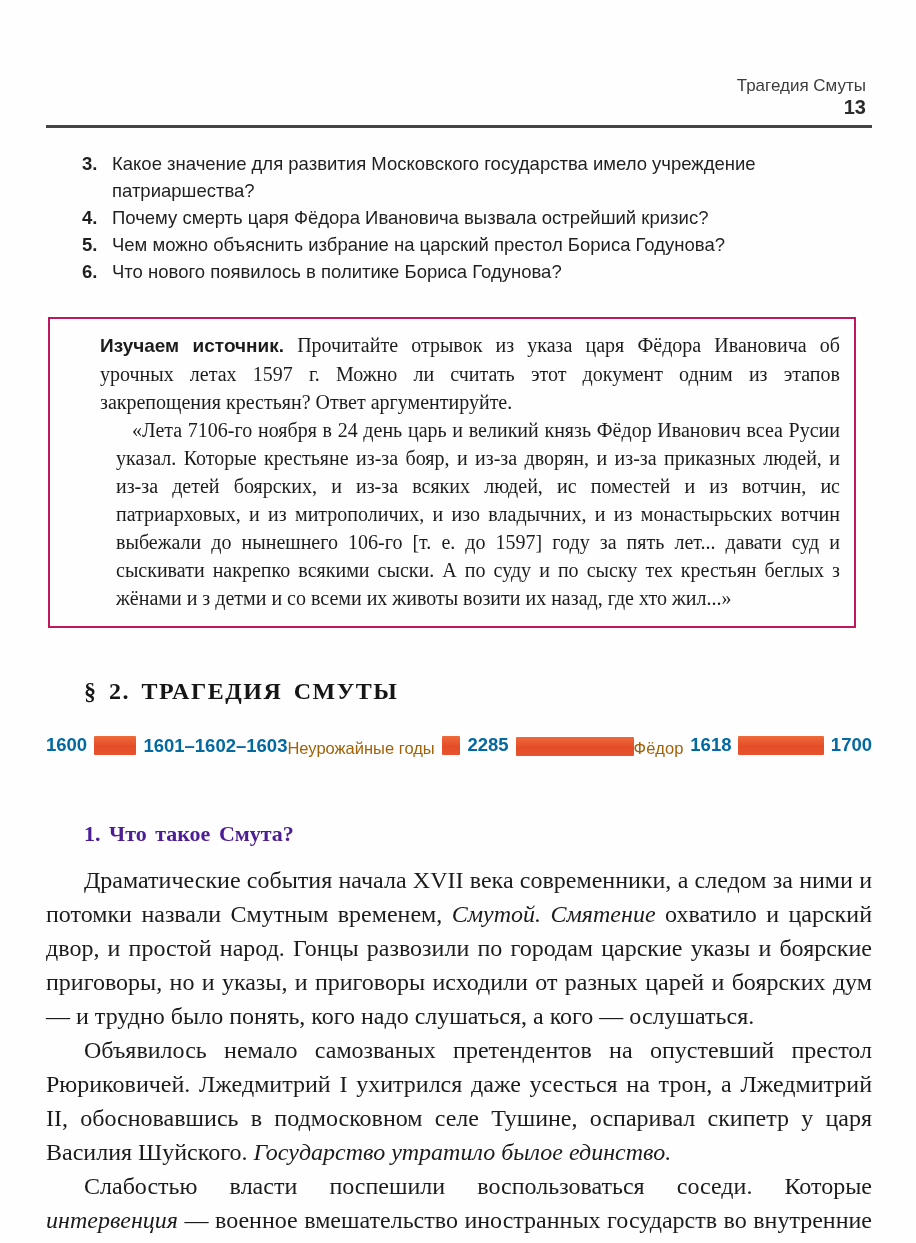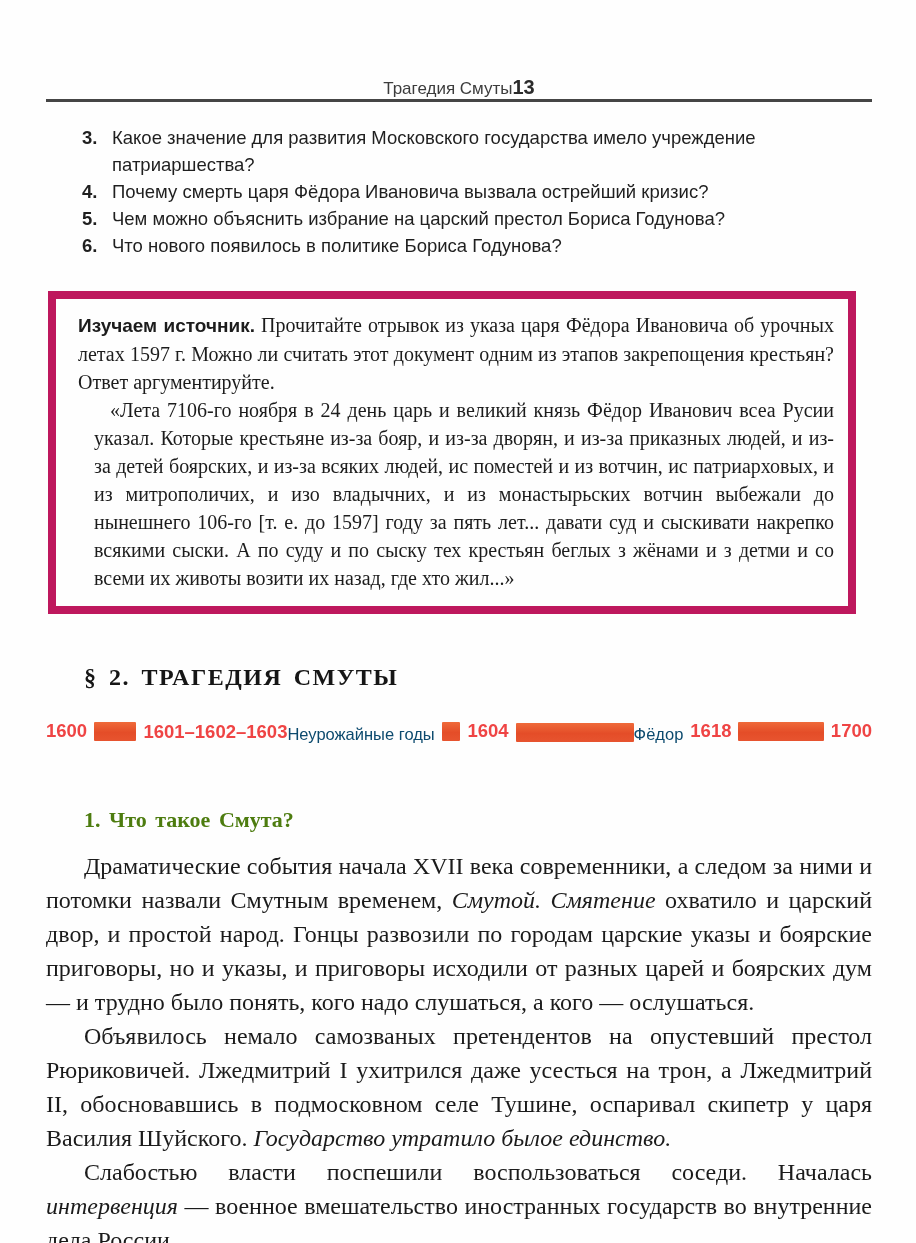--- a/index.html
+++ b/index.html
@@ -12,50 +12,51 @@
     box-sizing: border-box;
     padding: 76px 44px 0 46px;
     overflow: hidden;
     color: #1c1c1c;
     font-family: "Liberation Serif", serif;
   }
 
   
   .running-head {
     display: flex;
-    justify-content: center;
+    justify-content: flex-end;
     align-items: flex-end;
     font-family: "Liberation Sans", sans-serif;
     font-size: 17px;
     color: #3c3c3c;
     border-bottom: 3px solid #454545;
-    padding: 0 6px 0 6px;
+    padding: 0 6px 6px 6px;
+    flex-direction: column;
   }
   .running-head .pagenum { font-weight: bold; font-size: 20px; color: #2b2b2b; }
 
   
   .questions {
     list-style: none;
     margin: 22px 0 0 0;
     padding: 0 0 0 36px;
     font-family: "Liberation Sans", sans-serif;
     font-size: 18.5px;
     line-height: 27px;
     color: #1f1f1f;
   }
   .questions .q { display: flex; align-items: flex-start; }
   .questions .qnum { font-weight: bold; width: 30px; flex: 0 0 30px; }
   .questions .qtext { flex: 1; padding-right: 4px; }
 
   
   .source-box {
     margin: 32px 16px 0 2px;
-    border: 8px solid #be185d;
+    border: 2px solid #be185d;
     box-sizing: border-box;
-    padding: 12px 14px 14px 22px;
+    padding: 12px 14px 14px 50px;
     font-size: 20px;
     line-height: 28px;
   }
   .box-intro { margin: 0; text-align: justify; }
   .box-intro b { font-family: "Liberation Sans", sans-serif; font-size: 19px; }
   .box-quote {
     margin: 0 0 0 16px;
     text-indent: 16px;
     text-align: justify;
   }
@@ -80,51 +81,51 @@
     margin: 30px 0 0 0;
     height: 50px;
     display: flex;
     align-items: flex-start;
     gap: 7px;
     font-family: "Liberation Sans", sans-serif;
   }
   .tl-year {
     font-size: 18.5px;
     font-weight: bold;
-    color: #ef4444;
+    color: #0369a1;
     line-height: 20px;
     white-space: nowrap;
   }
   .tl-bar {
     height: 19px;
     margin-top: 1px;
     border-radius: 1px;
     background: linear-gradient(180deg, #ef6a3a 0%, #e44d28 55%, #e7542f 100%);
   }
   .tl-bar-1 { width: 90px; }
   .tl-bar-2 { width: 40px; }
   .tl-bar-3 { width: 118px; }
   .tl-bar-4 { width: 182px; }
   .tl-group { position: relative; display: flex; flex-direction: row; align-items: center; }
   .tl-sub {
     font-size: 16.5px;
     font-weight: normal;
-    color: #0c4a6e;
+    color: #a16207;
     white-space: nowrap;
     margin-top: 4px;
     line-height: 18px;
   }
 
   
   .subsection-title {
     margin: 36px 0 0 38px;
     font-size: 22px;
     font-weight: bold;
     word-spacing: 3px;
-    color: #4d7c0f;
+    color: #4c1d95;
   }
   .body-text { margin-top: 16px; }
   .body-text .para {
     margin: 0;
     font-size: 24px;
     line-height: 34px;
     text-align: justify;
     text-indent: 38px;
     color: #1b1b1b;
   }
@@ -173,34 +174,34 @@
   <h1 class="section-title">§ 2. ТРАГЕДИЯ СМУТЫ</h1>
 
   <div class="timeline">
     <span class="tl-year">1600</span>
     <span class="tl-bar tl-bar-1"></span>
     <span class="tl-group">
       <span class="tl-year">1601–1602–1603</span>
       <span class="tl-sub">Неурожайные годы</span>
     </span>
     <span class="tl-bar tl-bar-2"></span>
-    <span class="tl-year">1604</span>
+    <span class="tl-year">2285</span>
     <span class="tl-group">
       <span class="tl-bar tl-bar-3"></span>
       <span class="tl-sub">Фёдор</span>
     </span>
     <span class="tl-year">1618</span>
     <span class="tl-bar tl-bar-4"></span>
     <span class="tl-year">1700</span>
   </div>
 
   <h2 class="subsection-title">1. Что такое Смута?</h2>
 
   <div class="body-text">
 
       <p class="para"><span>Драматические события начала XVII века современники, а следом за ними и потомки назвали Смутным временем, </span><em>Смутой. Смятение</em><span> охватило и царский двор, и простой народ. Гонцы развозили по городам царские указы и боярские приговоры, но и указы, и приговоры исходили от разных царей и боярских дум — и трудно было понять, кого надо слушаться, а кого — ослушаться.</span></p>
 
       <p class="para"><span>Объявилось немало самозваных претендентов на опустевший престол Рюриковичей. Лжедмитрий I ухитрился даже усесться на трон, а Лжедмитрий II, обосновавшись в подмосковном селе Тушине, оспаривал скипетр у царя Василия Шуйского. </span><em>Государство утратило былое единство.</em></p>
 
-      <p class="para"><span>Слабостью власти поспешили воспользоваться соседи. Началась </span><em>интервенция</em><span> — военное вмешательство иностранных государств во внутренние дела России.</span></p>
+      <p class="para"><span>Слабостью власти поспешили воспользоваться соседи. Которые </span><em>интервенция</em><span> — военное вмешательство иностранных государств во внутренние дела России.</span></p>
     </div>
 
 </div>
 
 </body></html>

